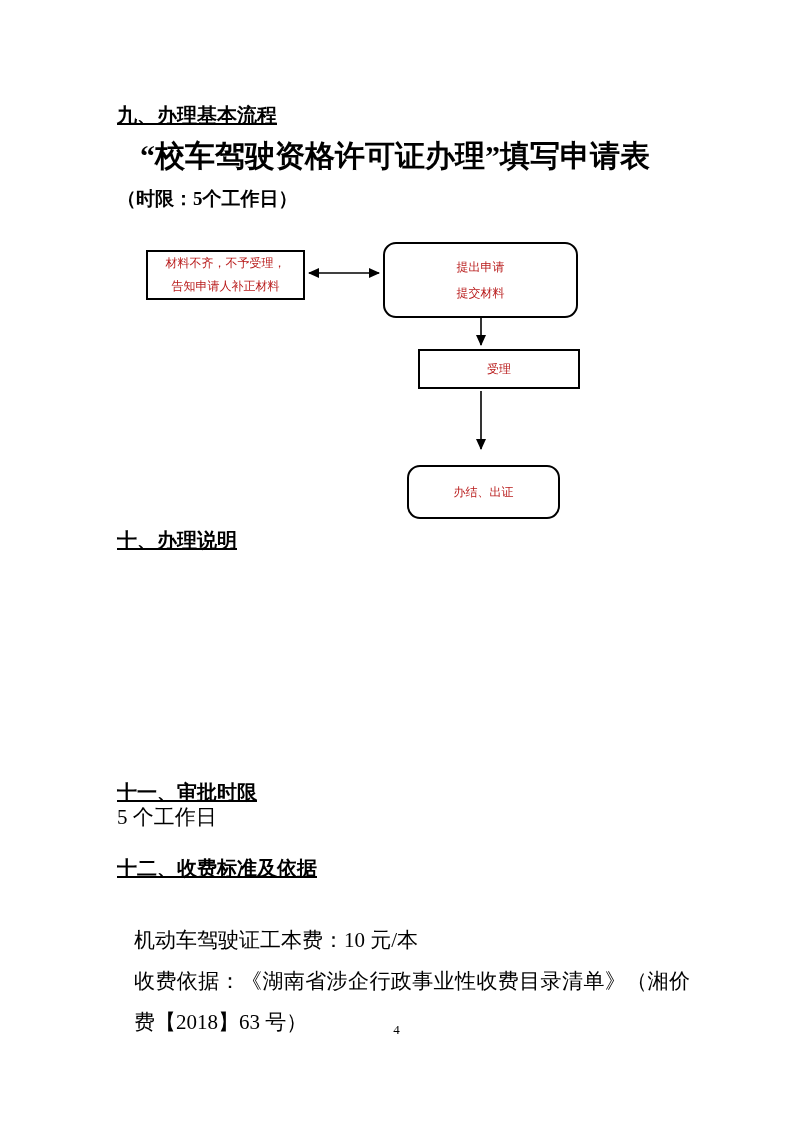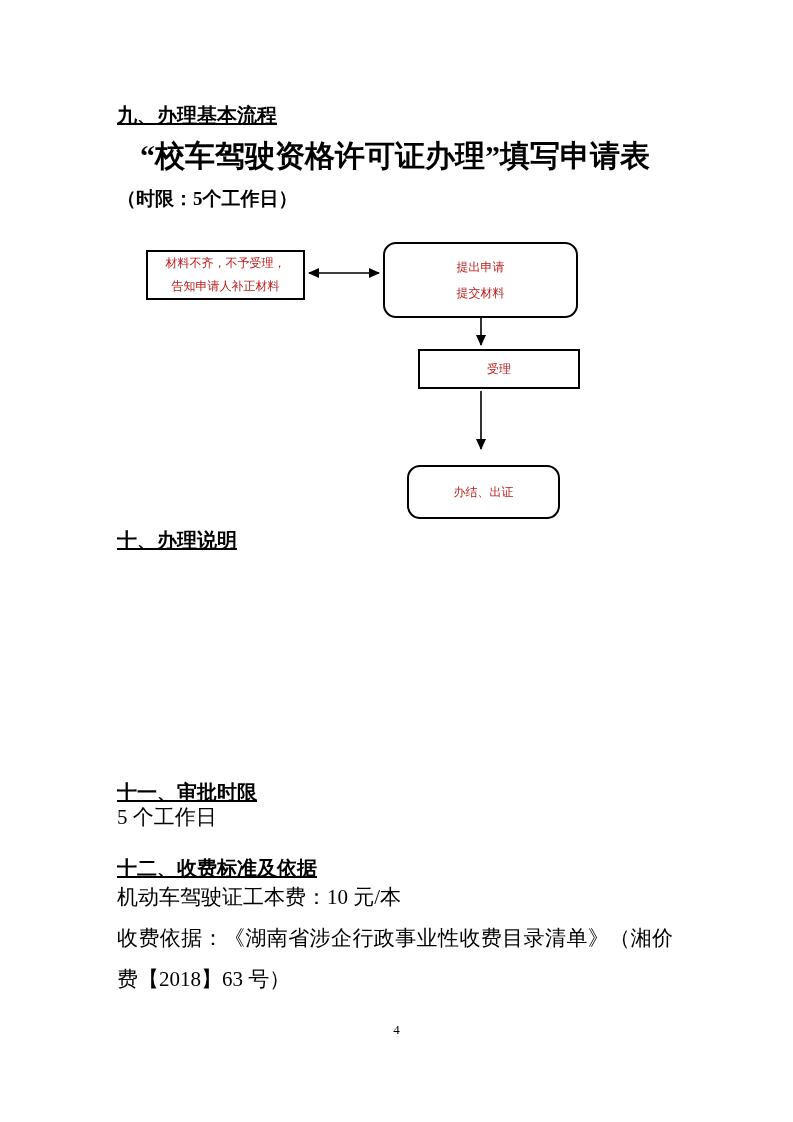--- a/index.html
+++ b/index.html
@@ -128,21 +128,21 @@
   </div>
 
   <div class="abs hei sec-heading" style="top:528px;">十、办理说明</div>
 
   <div class="abs hei sec-heading" style="top:780px;">十一、审批时限</div>
   <div class="abs song textblock" style="top:797px;">
     <div class="pline plain">5 个工作日</div>
   </div>
 
   <div class="abs hei sec-heading" style="top:856px;">十二、收费标准及依据</div>
-  <div class="abs song textblock" style="top:877px;">
+  <div class="abs song textblock" style="top:920px;margin-left:17px;">
     <div class="pline plain">机动车驾驶证工本费：10 元/本</div>
     <div class="pline">收费依据：《湖南省涉企行政事业性收费目录清单》（湘价</div>
     <div class="pline plain">费【2018】63 号）</div>
   </div>
 
   <div class="abs song page-number">4</div>
 
 </div>
 
 </body></html>

